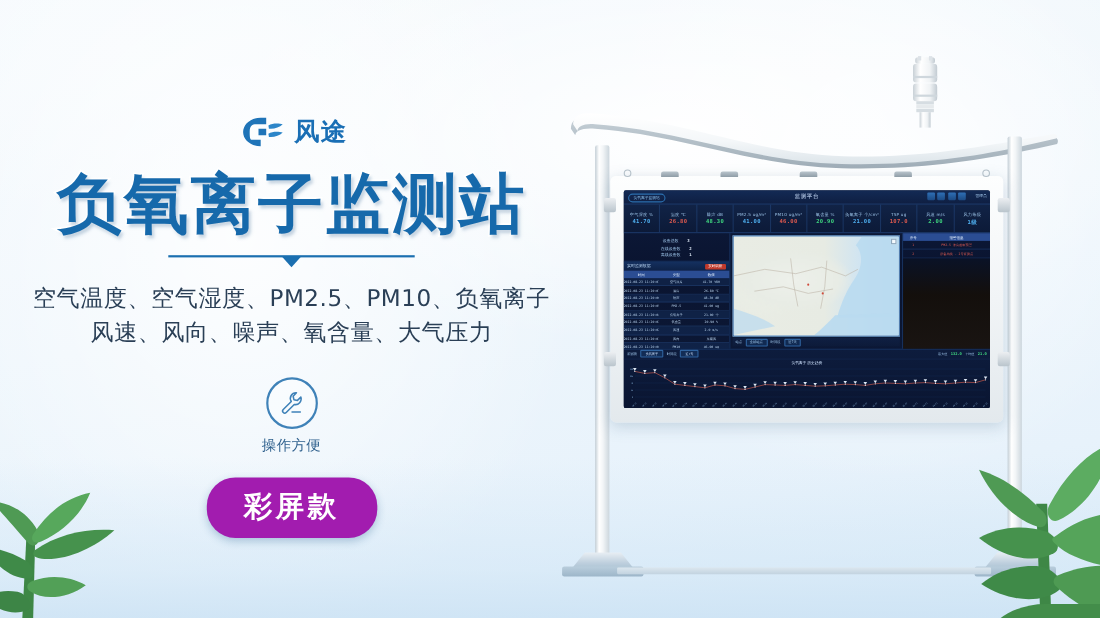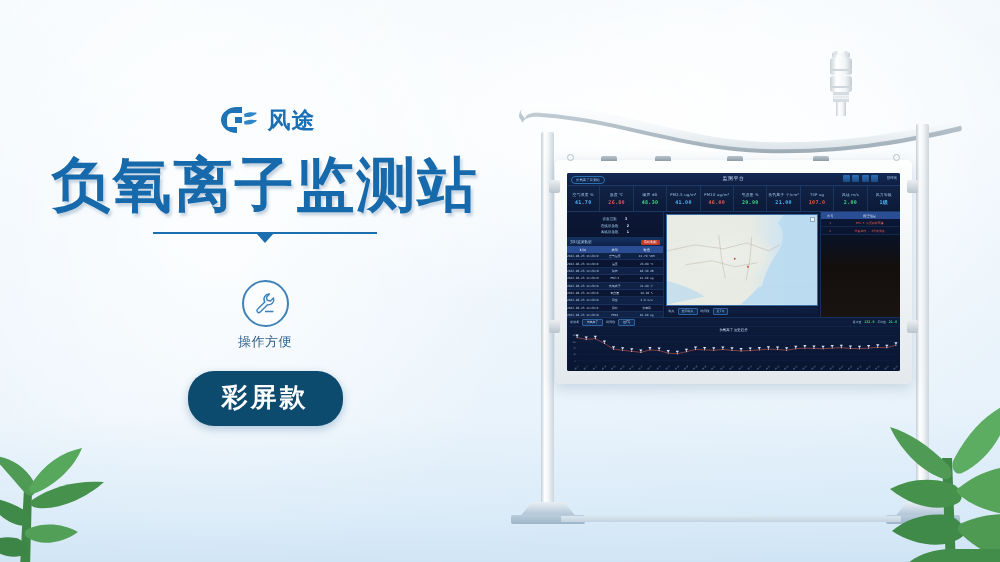--- a/index.html
+++ b/index.html
@@ -101,21 +101,21 @@
   }
   .feature-label {
     font-size:13px; color:#2d5f8c; letter-spacing:.5px;
     font-family:"DejaVu Sans","Liberation Sans",sans-serif;
     white-space:nowrap;
   }
 
   
   .badge {
     margin-top:20px;
-    background:#0c4a6e;
+    background:#a21caf;
     color:#ffffff;
     font-size:26px; font-weight:bold;
     letter-spacing:3px;
     padding:9px 34px 11px;
     border-radius:26px;
     font-family:Liberation Sans, sans-serif;
     box-shadow:0 3px 8px rgba(30,90,140,.3);
     white-space:nowrap;
   }
 
@@ -399,20 +399,22 @@
   </div>
 
   <div class="main-title">负氧离子监测站</div>
 
   <div class="divider">
     <div class="divider-line"></div>
     <div class="divider-tri"></div>
   </div>
 
   <div class="subtitle">
+    <div>空气温度、空气湿度、PM2.5、PM10、负氧离子</div>
+    <div>风速、风向、噪声、氧含量、大气压力</div>
   </div>
 
   <div class="features">
 
 
 
 
     <div class="feature">
       <span class="feature-circle">
         <svg width="26" height="26" viewBox="0 0 26 26">

